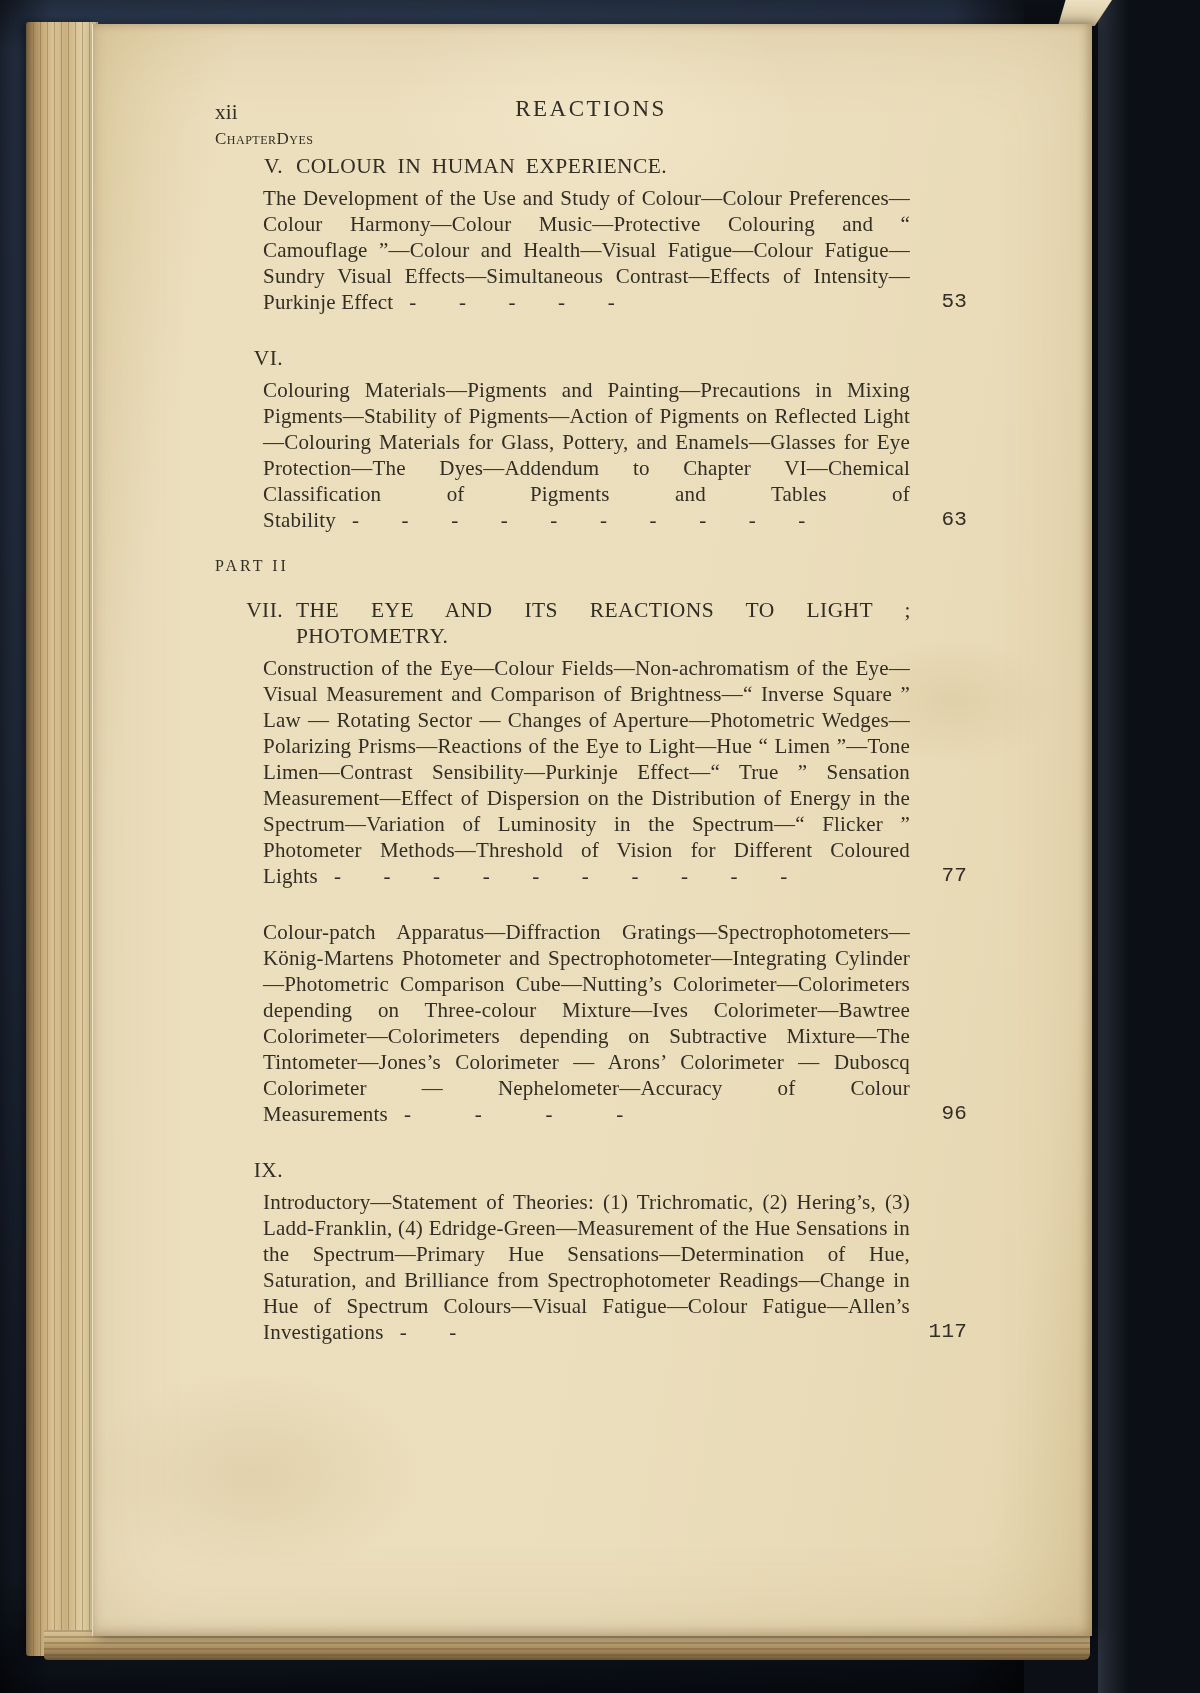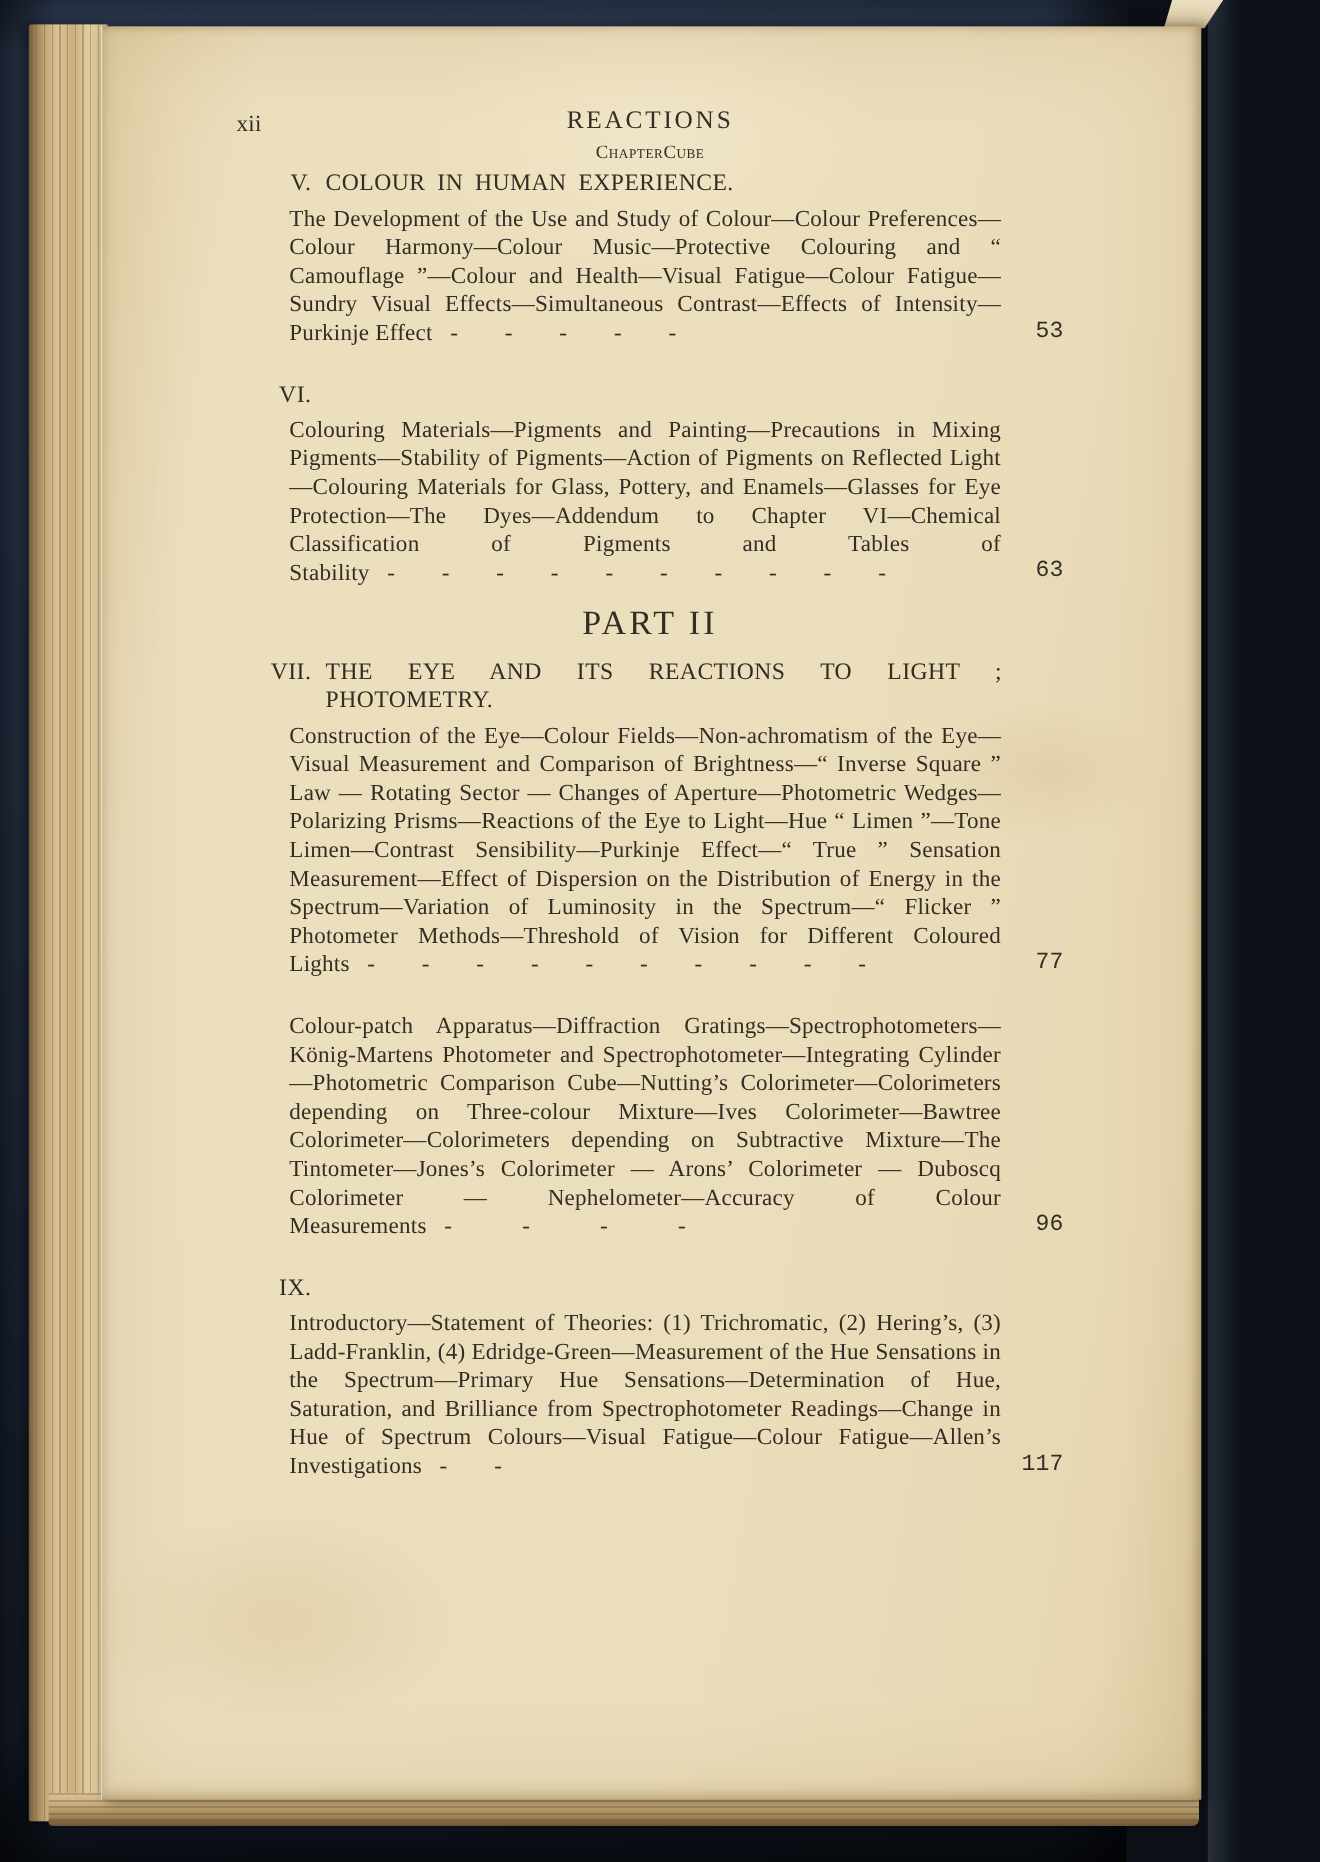--- a/index.html
+++ b/index.html
@@ -76,38 +76,38 @@
     position: absolute; left: 122px; top: 72px; width: 752px;
     color: #332e25; font-size: 21px; line-height: 26px; letter-spacing: 0.2px;
   }
   .header-row { position: relative; height: 32px; }
   .folio { position: absolute; left: 0; top: 3px; font-size: 21px; }
   .contents-title {
     margin: 0; font-size: 23px; font-weight: normal;
     text-align: center; letter-spacing: 2.5px;
   }
   .labels-row {
-    display: flex; justify-content: center;
+    display: flex; justify-content: flex-start;
     font-size: 17px; line-height: 18px; margin-top: 2px;
     font-variant: small-caps; letter-spacing: 0.5px;
   }
 
   .entry { margin-top: 30px; }
   .entry.first { margin-top: 5px; }
   .entry-heading { display: flex; font-size: 21.5px; letter-spacing: 0.4px; word-spacing: 5px; }
   .entry-heading .num { flex: 0 0 68px; width: 68px; text-align: right; }
   .entry-heading .etitle { flex: 1; margin-left: 13px; padding-right: 56px; text-align: justify; }
   .entry-bodywrap { position: relative; margin-top: 6px; }
   .entry-body { margin: 0 0 0 48px; width: 647px; text-align: justify; }
   .leaders { margin-left: 16px; white-space: pre; }
   .pageno { position: absolute; right: 0; bottom: 0; font-size: 21px; font-family: Liberation Mono, monospace; }
 
   .part-heading {
-    margin: 20px 0 18px; text-align: center;
-    font-size: 31px; font-weight: normal; letter-spacing: 3px;
+    margin: 20px 0 18px; text-align: left;
+    font-size: 16px; font-weight: normal; letter-spacing: 3px;
   }
   .part-heading + .entry { margin-top: 18px; }
 </style>
 </head>
 <body>
 
 <div class="scene">
   <div class="cover"></div>
   <div class="cover-band"></div>
   <div class="corner-page"></div>
@@ -117,21 +117,21 @@
   <div class="page">
     <div class="textblock">
 
       <div class="header-row">
         <span class="folio">xii</span>
         <h1 class="contents-title">REACTIONS</h1>
       </div>
 
       <div class="labels-row">
         <span>Chapter</span>
-        <span>Cube</span>
+        <span>Dyes</span>
       </div>
 
       <section class="entry first">
         <div class="entry-heading">
           <span class="num">V.</span>
           <span class="etitle">COLOUR IN HUMAN EXPERIENCE.</span>
         </div>
         <div class="entry-bodywrap">
           <p class="entry-body"><span>The Development of the Use and Study of Colour—Colour Preferences—Colour Harmony—Colour Music—Protective Colouring and “ Camouflage ”—Colour and Health—Visual Fatigue—Colour Fatigue—Sundry Visual Effects—Simultaneous Contrast—Effects of Intensity—Purkinje Effect</span><span class="leaders">-  -  -  -  -</span></p>
           <span class="pageno">53</span>

